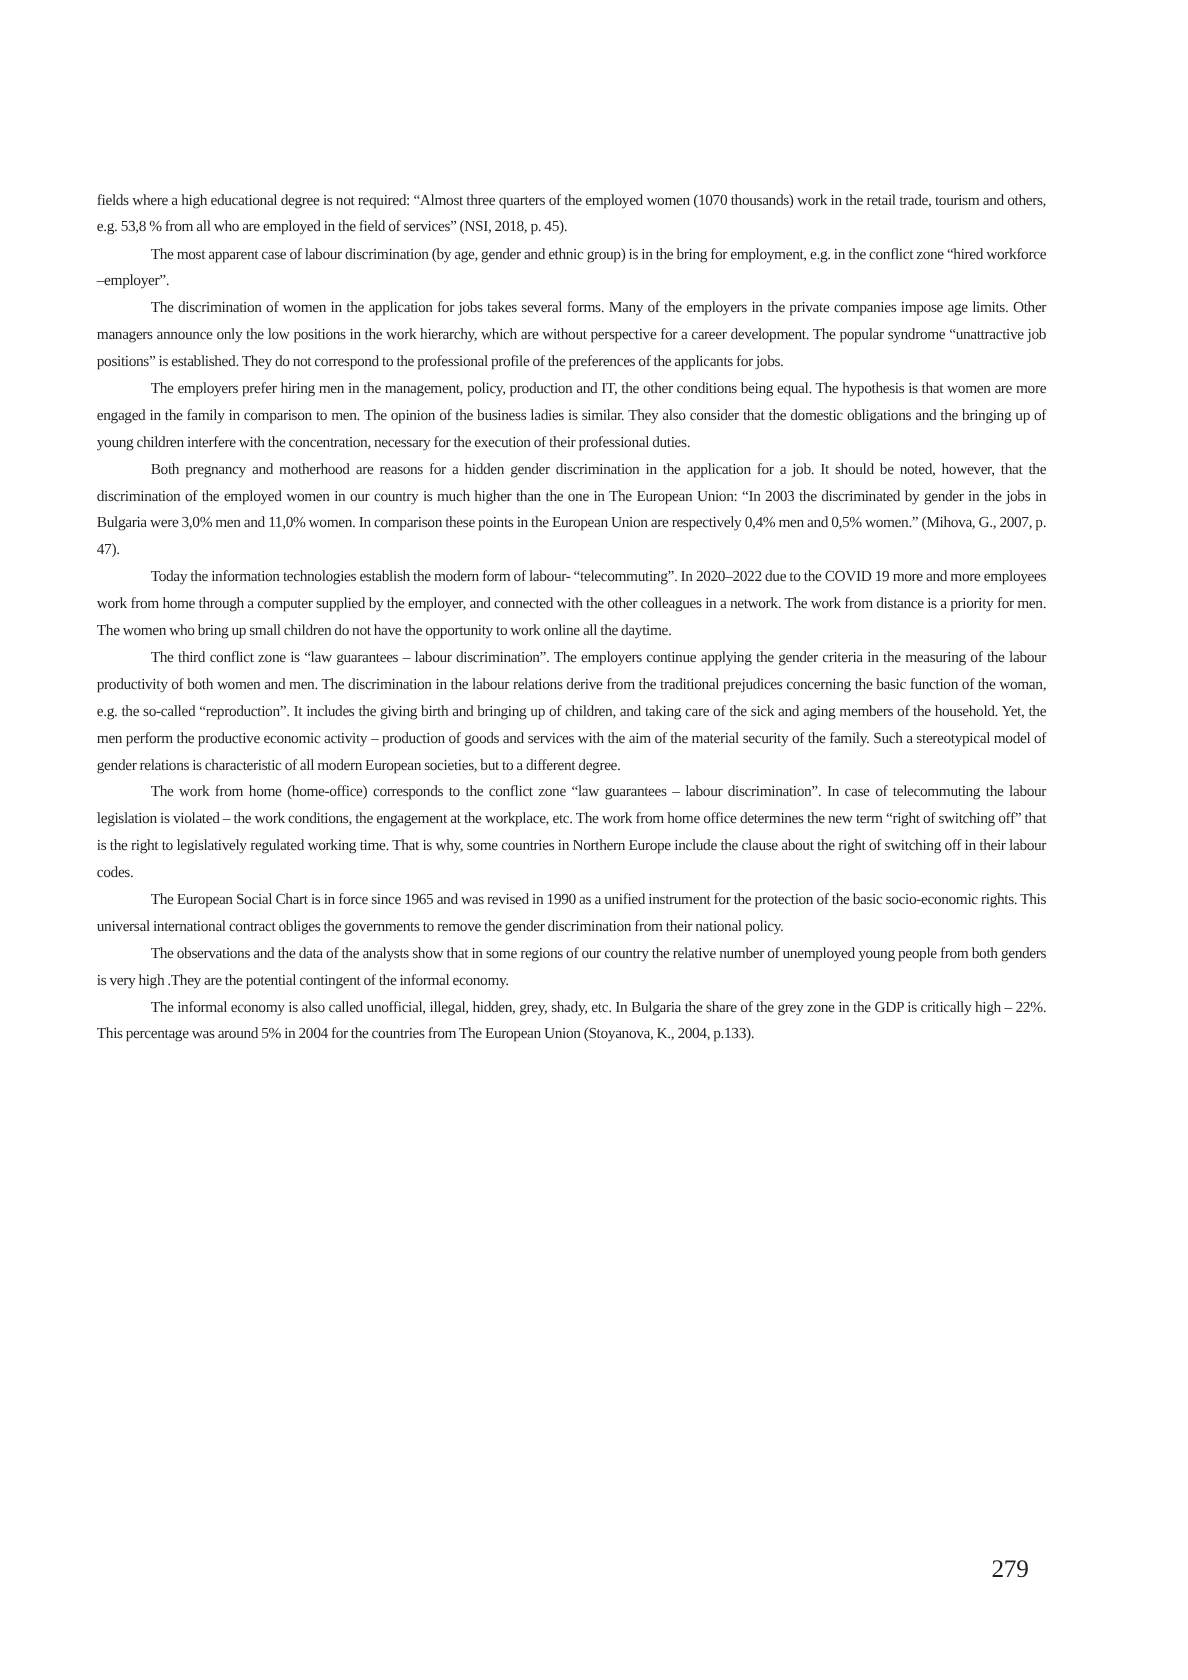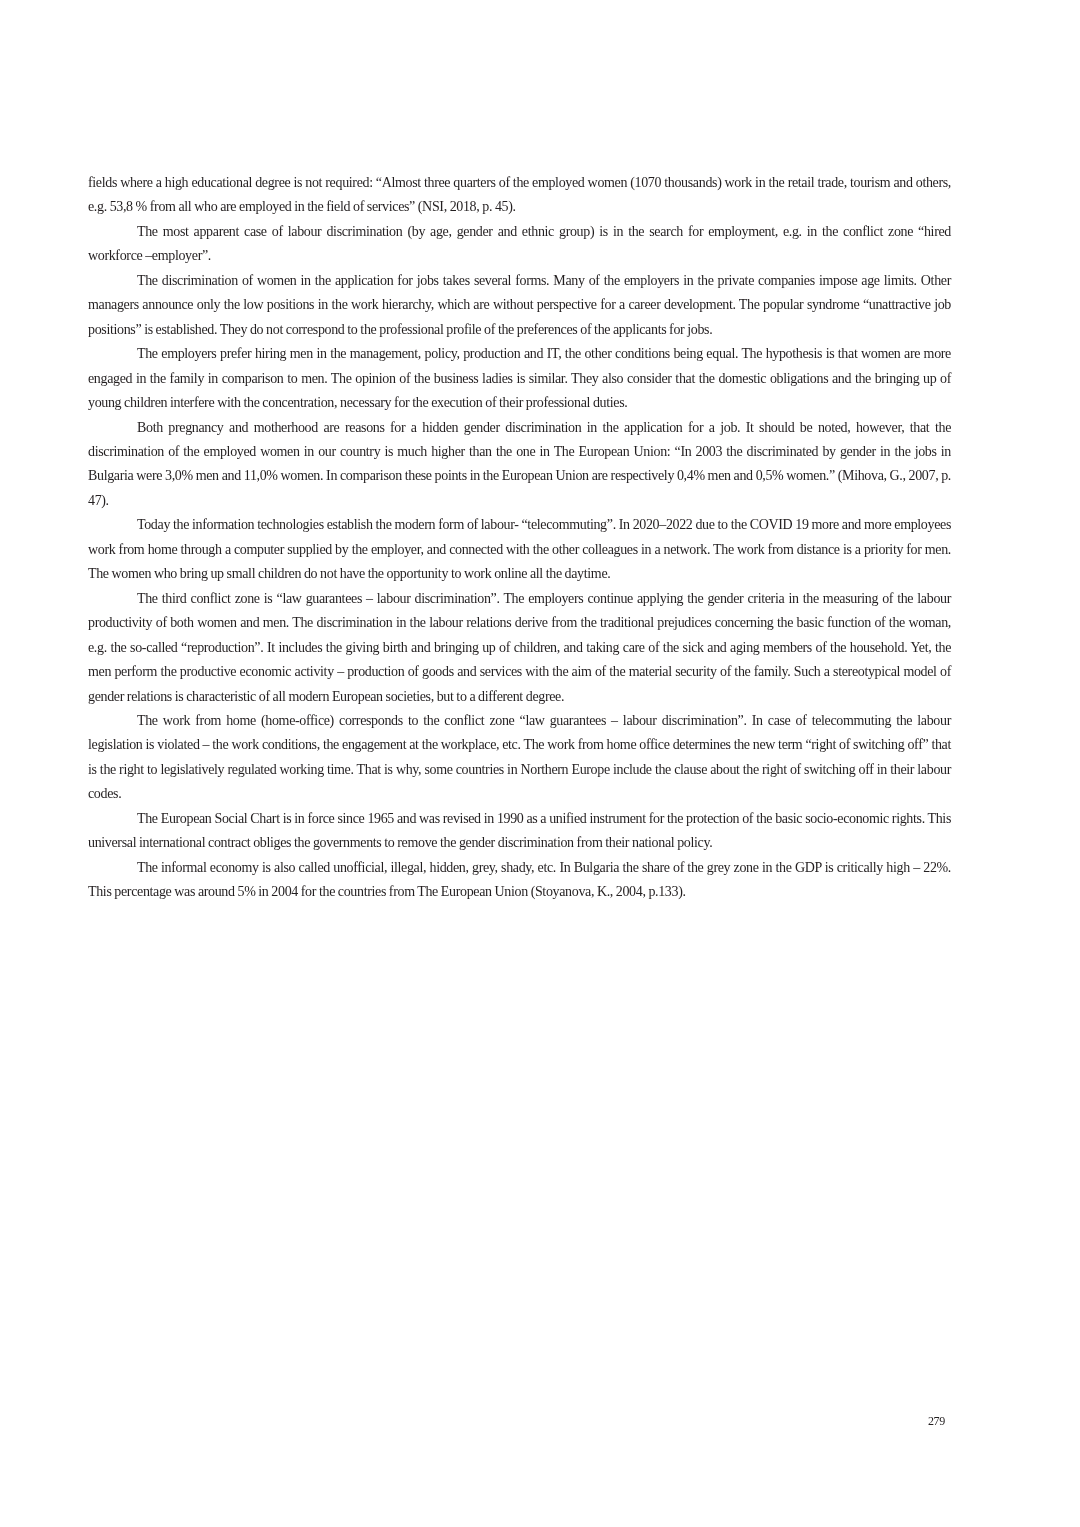--- a/index.html
+++ b/index.html
@@ -33,36 +33,37 @@
       text-indent: 49px;
     }
     .para.no-indent {
       text-indent: 0;
     }
     .para b {
       font-weight: normal;
     }
     .page-number {
       position: absolute;
-      right: 135px;
+      right: 145px;
       top: 1414px;
-      font-size: 12px;
+      font-size: 23px;
       letter-spacing: -0.3px;
     }
   </style>
 </head>
 <body>
 
 <div class="page">
   <div class="page-body" id="page-body">
       <p class="para no-indent"><span>fields where a high educational degree is not required: “Almost three quarters of the employed women (1070 thousands) work in the retail trade, tourism and others, e.g. 53,8 % from all who are employed in the field of services” (NSI, 2018, p. 45).</span></p>
-      <p class="para"><span>The most apparent case of labour discrimination (by age, gender and ethnic group) is in the search for employment, e.g. in the conflict zone “</span><b>hired workforce –employer</b><span>”.</span></p>
+      <p class="para"><span>The most apparent case of labour discrimination (by age, gender and ethnic group) is in the bring for employment, e.g. in the conflict zone “</span><b>hired workforce –employer</b><span>”.</span></p>
       <p class="para"><span>The discrimination of women in the application for jobs takes several forms. Many of the em­ployers in the private companies impose age limits. Other managers announce only the low positions in the work hierarchy, which are without perspective for a career development. The popular syndrome “</span><b>unattractive job positions</b><span>” is established. They do not correspond to the professional profile of the preferences of the applicants for jobs.</span></p>
       <p class="para"><span>The employers prefer hiring men in the management, policy, production and IT, the other condi­tions being equal. The hypothesis is that women are more engaged in the family in comparison to men. The opinion of the business ladies is similar. They also consider that the domestic obligations and the bringing up of young children interfere with the concentration, necessary for the execution of their pro­fessional duties.</span></p>
       <p class="para"><span>Both pregnancy and motherhood are reasons for a hidden gender discrimination in the application for a job. It should be noted, however, that the discrimination of the employed women in our country is much higher than the one in The European Union: “In 2003 the discriminated by gender in the jobs in Bulgaria were 3,0% men and 11,0% women. In comparison these points in the European Union are respectively 0,4% men and 0,5% women.” (Mihova, G., 2007, p. 47).</span></p>
       <p class="para"><span>Today the information technologies establish the modern form of labour- “telecommuting”. In 2020–2022 due to the COVID 19 more and more employees work from home through a computer sup­plied by the employer, and connected with the other colleagues in a network. The work from distance is a priority for men. The women who bring up small children do not have the opportunity to work online all the daytime.</span></p>
       <p class="para"><span>The third conflict zone is “</span><b>law guarantees – labour discrimination</b><span>”. The employers continue applying the gender criteria in the measuring of the labour productivity of both women and men. The discrimination in the labour relations derive from the traditional prejudices concerning the basic function of the woman, e.g. the so-called “reproduction”. It includes the giving birth and bringing up of children, and taking care of the sick and aging members of the household. Yet, the men perform the productive economic activity – production of goods and services with the aim of the material security of the family. Such a stereotypical model of gender relations is characteristic of all modern European societies, but to a different degree.</span></p>
       <p class="para"><span>The work from home (home-office) corresponds to the conflict zone “</span><b>law guarantees – labour discrimination</b><span>”. In case of telecommuting the labour legislation is violated – the work conditions, the engagement at the workplace, etc. The work from home office determines the new term “right of switch­ing off” that is the right to legislatively regulated working time. That is why, some countries in Northern Europe include the clause about the right of switching off in their labour codes.</span></p>
       <p class="para"><span>The European Social Chart is in force since 1965 and was revised in 1990 as a unified instrument for the protection of the basic socio-economic rights. This universal international contract obliges the governments to remove the gender discrimination from their national policy.</span></p>
+      <p class="para"><span>The observations and the data of the analysts show that in some regions of our country the relative number of unemployed young people from both genders is very high .They are the potential contingent of the informal economy.</span></p>
       <p class="para"><span>The informal economy is also called unofficial, illegal, hidden, grey, shady, etc. In Bulgaria the share of the grey zone in the GDP is critically high – 22%. This percentage was around 5% in 2004 for the countries from The European Union (Stoyanova, K., 2004, p.133).</span></p>
     </div>
   <div class="page-number">279</div>
 </div>
 
 </body></html>

